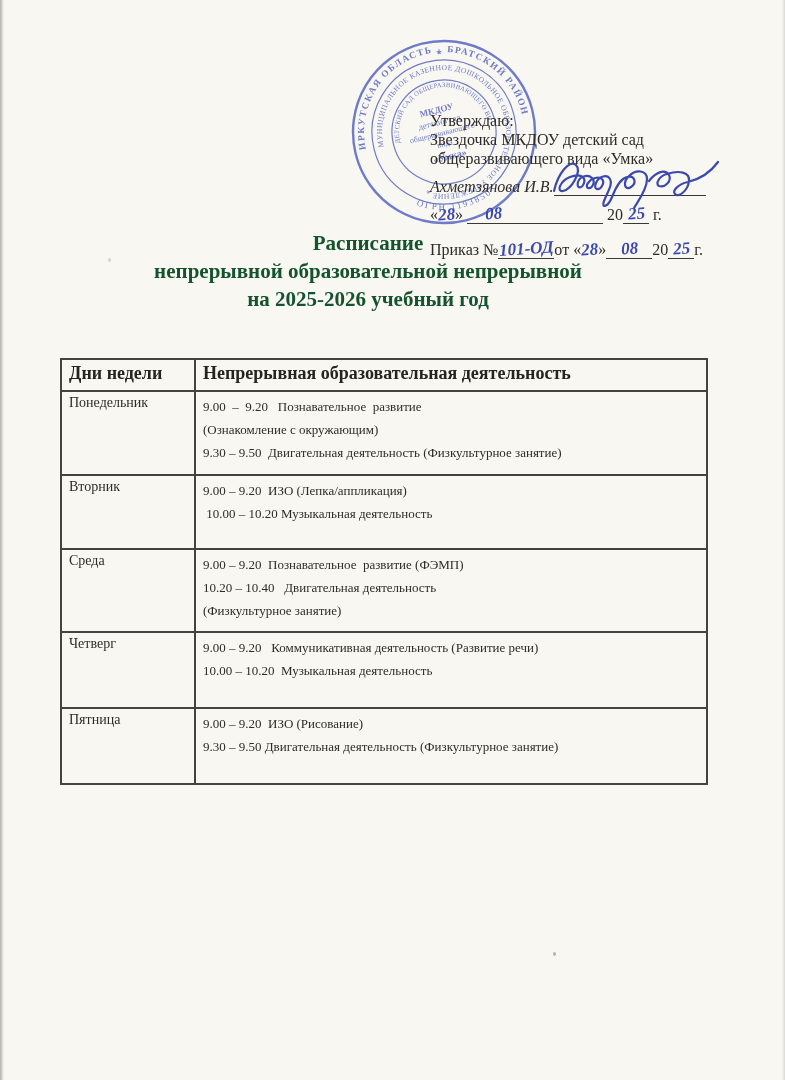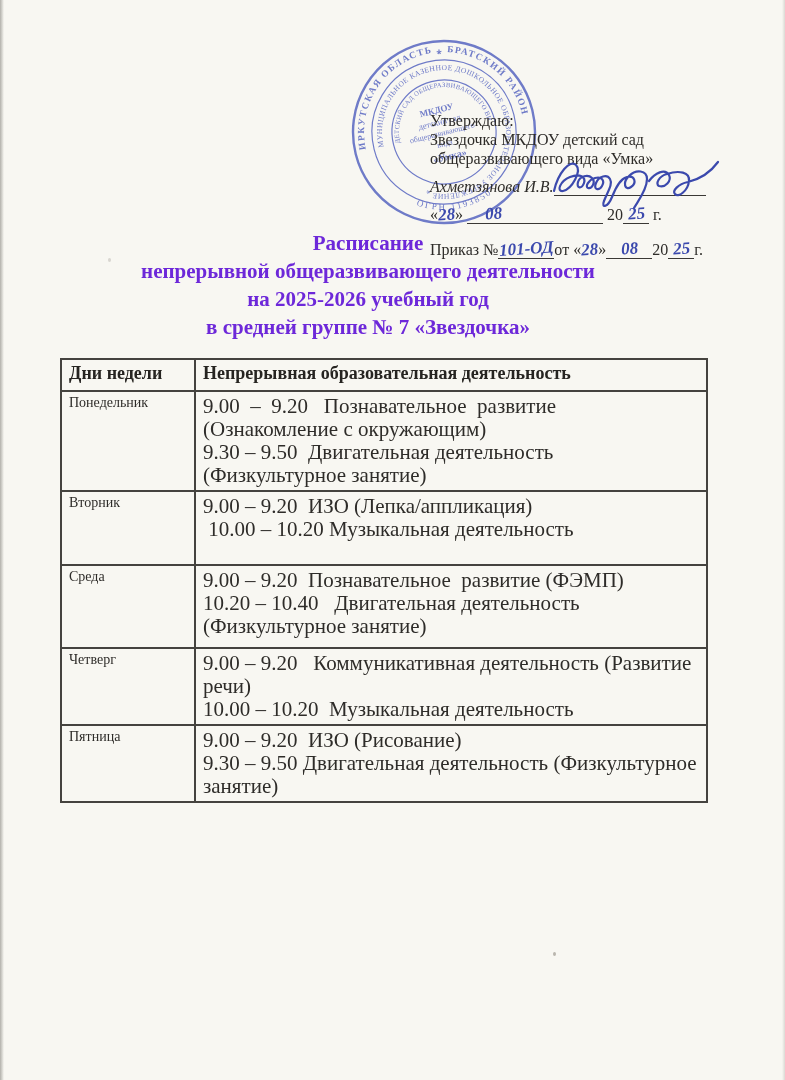--- a/index.html
+++ b/index.html
@@ -32,31 +32,31 @@
   .date-line{margin-top:3px;}
   .order-line{margin-top:15px;}
   .w-month{width:52px;}
   .w-blank{width:84px;height:18px;}
   .w-year{width:26px;}
   .w-num{width:56px;}
   .w-month2{width:46px;}
 
   
   .title{position:absolute;left:48px;top:229px;width:640px;text-align:center;
-    font-weight:bold;font-size:21px;line-height:28px;color:#6d28d9;}
+    font-weight:bold;font-size:21px;line-height:28px;color:#14532d;}
 
   
   table.schedule{position:absolute;left:60px;top:358px;border-collapse:collapse;
     width:648px;table-layout:fixed;background:transparent;padding-left:12px;}
   .schedule th,.schedule td{border:2px solid #45433f;vertical-align:top;
     padding:3px 8px 3px 7px;text-align:left;font-weight:normal;}
   .schedule th{font-size:18px;font-weight:bold;height:24px;color:#262421;}
   .schedule col.c-day{width:134px;}
   .day-cell{font-size:14px;}
-  .act-cell{font-size:21px;}
+  .act-cell{font-size:13px;}
   .act-line{line-height:23px;white-space:pre-wrap;}
   tr.row-0 td{height:76px;}
   tr.row-1 td{height:66px;}
   tr.row-2 td{height:75px;margin-left:18px;}
   tr.row-3 td{height:68px;}
   tr.row-4 td{height:68px;margin-left:37px;}
 
   .speck{position:absolute;width:3px;height:4px;border-radius:50%;background:#b9b6ae;}
 </style>
 </head>
@@ -125,23 +125,22 @@
     </div>
 
     <div class="order-line">
       <span>Приказ №</span><span class="u w-num"><span class="ink hw">101-ОД</span></span><span>от</span>
       <span>«</span><span class="ink hw">28</span><span>»</span><span class="u w-month2"><span class="ink hw">08</span></span><span>20</span><span class="u w-year"><span class="ink hw">25</span></span><span>г.</span>
     </div>
   </div>
 
   <div class="title">
     <div>Расписание</div>
-    <div>непрерывной общеразвивающего деятельности</div>
+    <div>непрерывной образовательной непрерывной</div>
     <div>на 2025-2026 учебный год</div>
-    <div>в средней группе № 7 «Звездочка»</div>
   </div>
 
   <table class="schedule">
     <colgroup>
         <col class="c-day">
         <col>
       </colgroup>
     <thead>
       <tr>
         <th>Дни недели</th>

